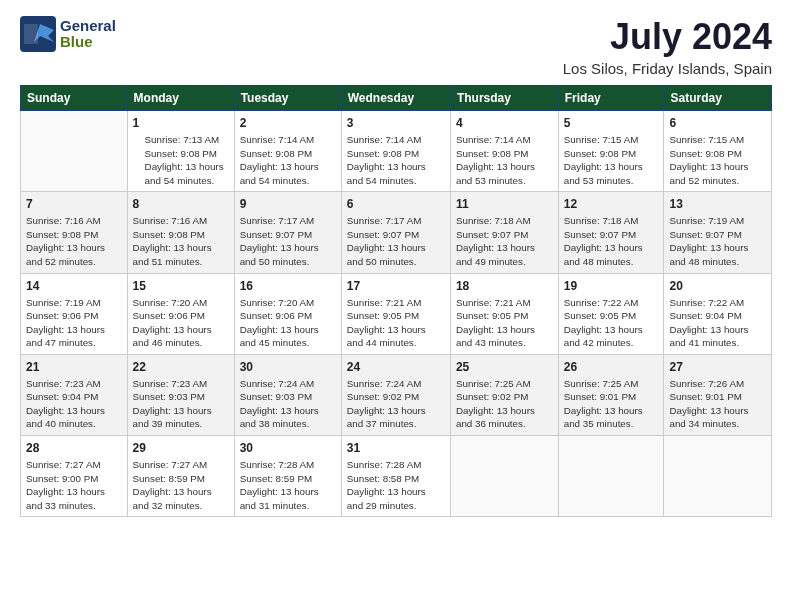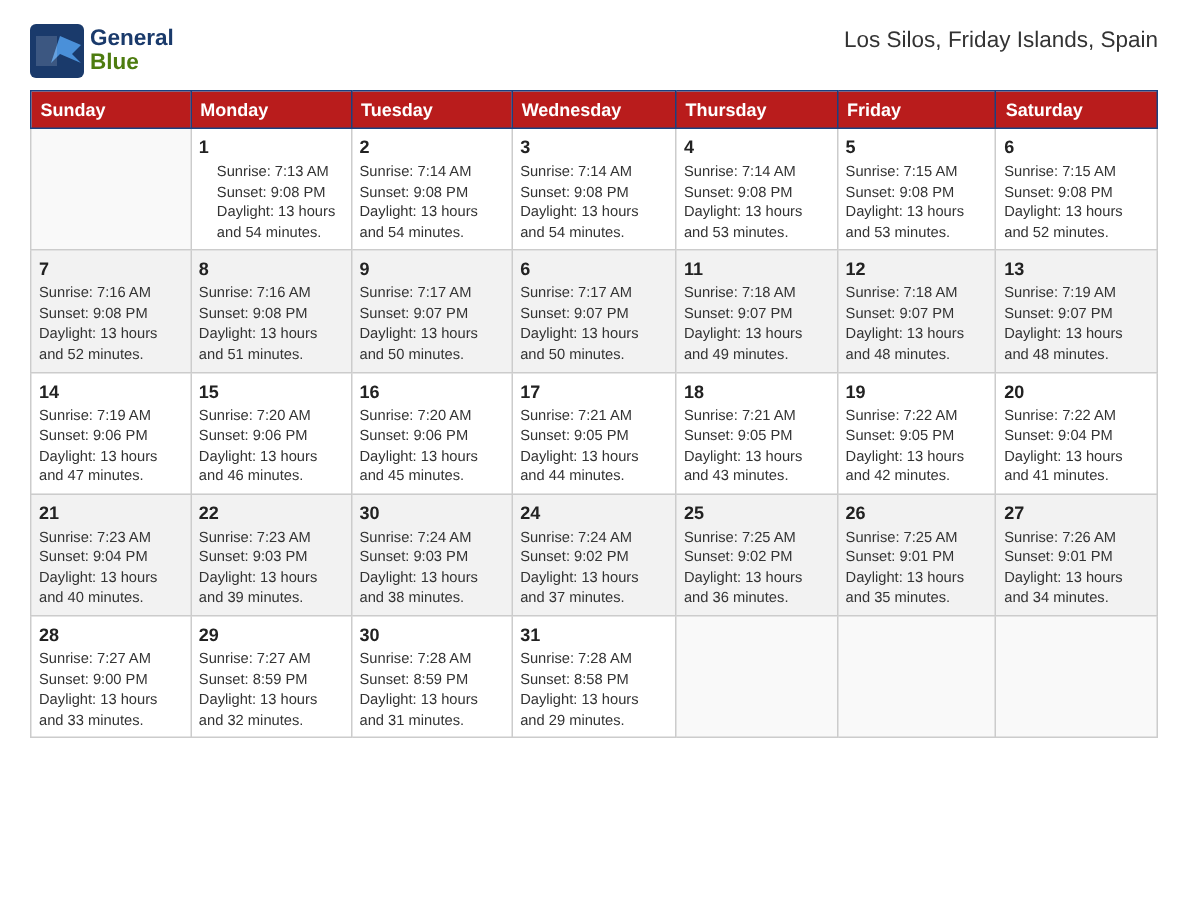--- a/index.html
+++ b/index.html
@@ -39,21 +39,21 @@
       font-size: 15px;
       color: #333;
       margin-top: 2px;
     }
     .calendar {
       width: 100%;
       border-collapse: collapse;
       font-size: 10.5px;
     }
     .calendar thead tr th {
-      background: #b91c1c;
+      background: #14532d;
       color: #fff;
       padding: 5px 6px;
       text-align: left;
       font-size: 12px;
       font-weight: bold;
       border: 1px solid #1a4080;
     }
     .calendar tbody tr td {
       border: 1px solid #ccc;
       vertical-align: top;
@@ -93,20 +93,21 @@
         <rect width="36" height="36" rx="4" fill="#1a3a6b"></rect>
         <polygon points="20,8 34,14 28,20 34,26 20,20 14,26" fill="#4a90d9"></polygon>
         <rect x="4" y="8" width="14" height="20" fill="#fff" opacity="0.15"></rect>
       </svg>
       <div style="line-height:1.1;">
         <div style="font-size:15px;font-weight:bold;color:#1a3a6b;">General</div>
         <div style="font-size:15px;font-weight:bold;color:#4d7c0f;">Blue</div>
       </div>
     </div>
     <div class="title-block">
+      <div class="main-title">July 2024</div>
       <div class="subtitle">Los Silos, Friday Islands, Spain</div>
     </div>
   </div>
 
   <table class="calendar">
     <thead>
       <tr>
       <th>Sunday</th>
           <th>Monday</th>
           <th>Tuesday</th>

